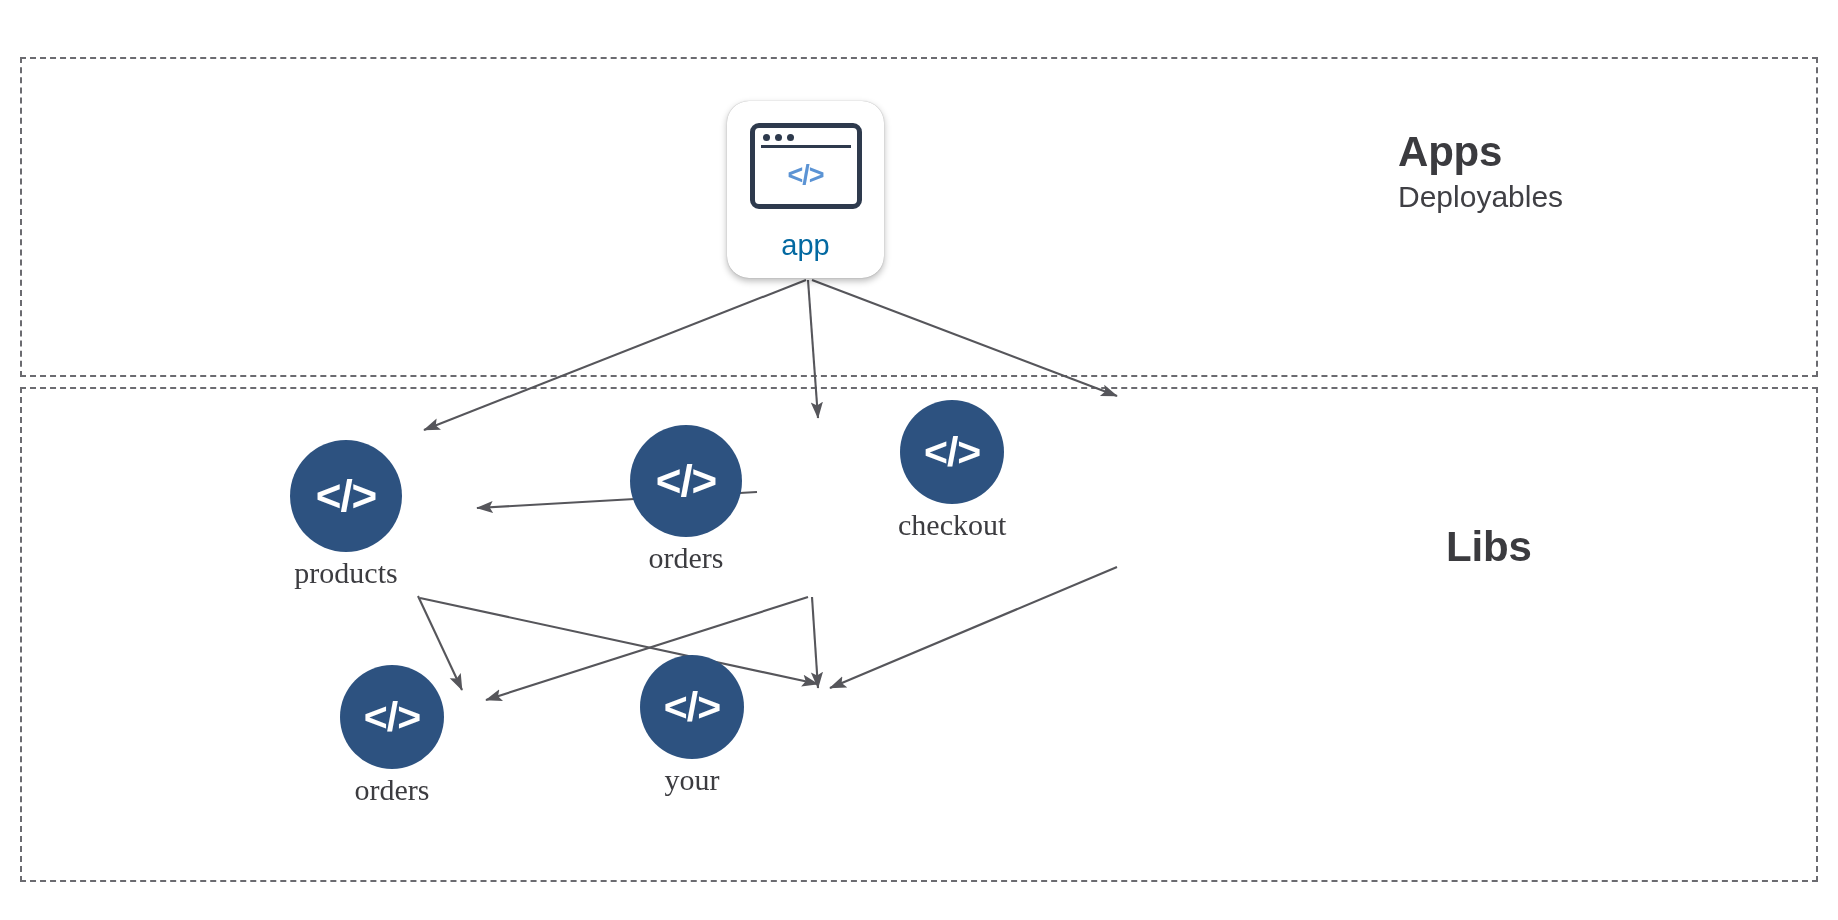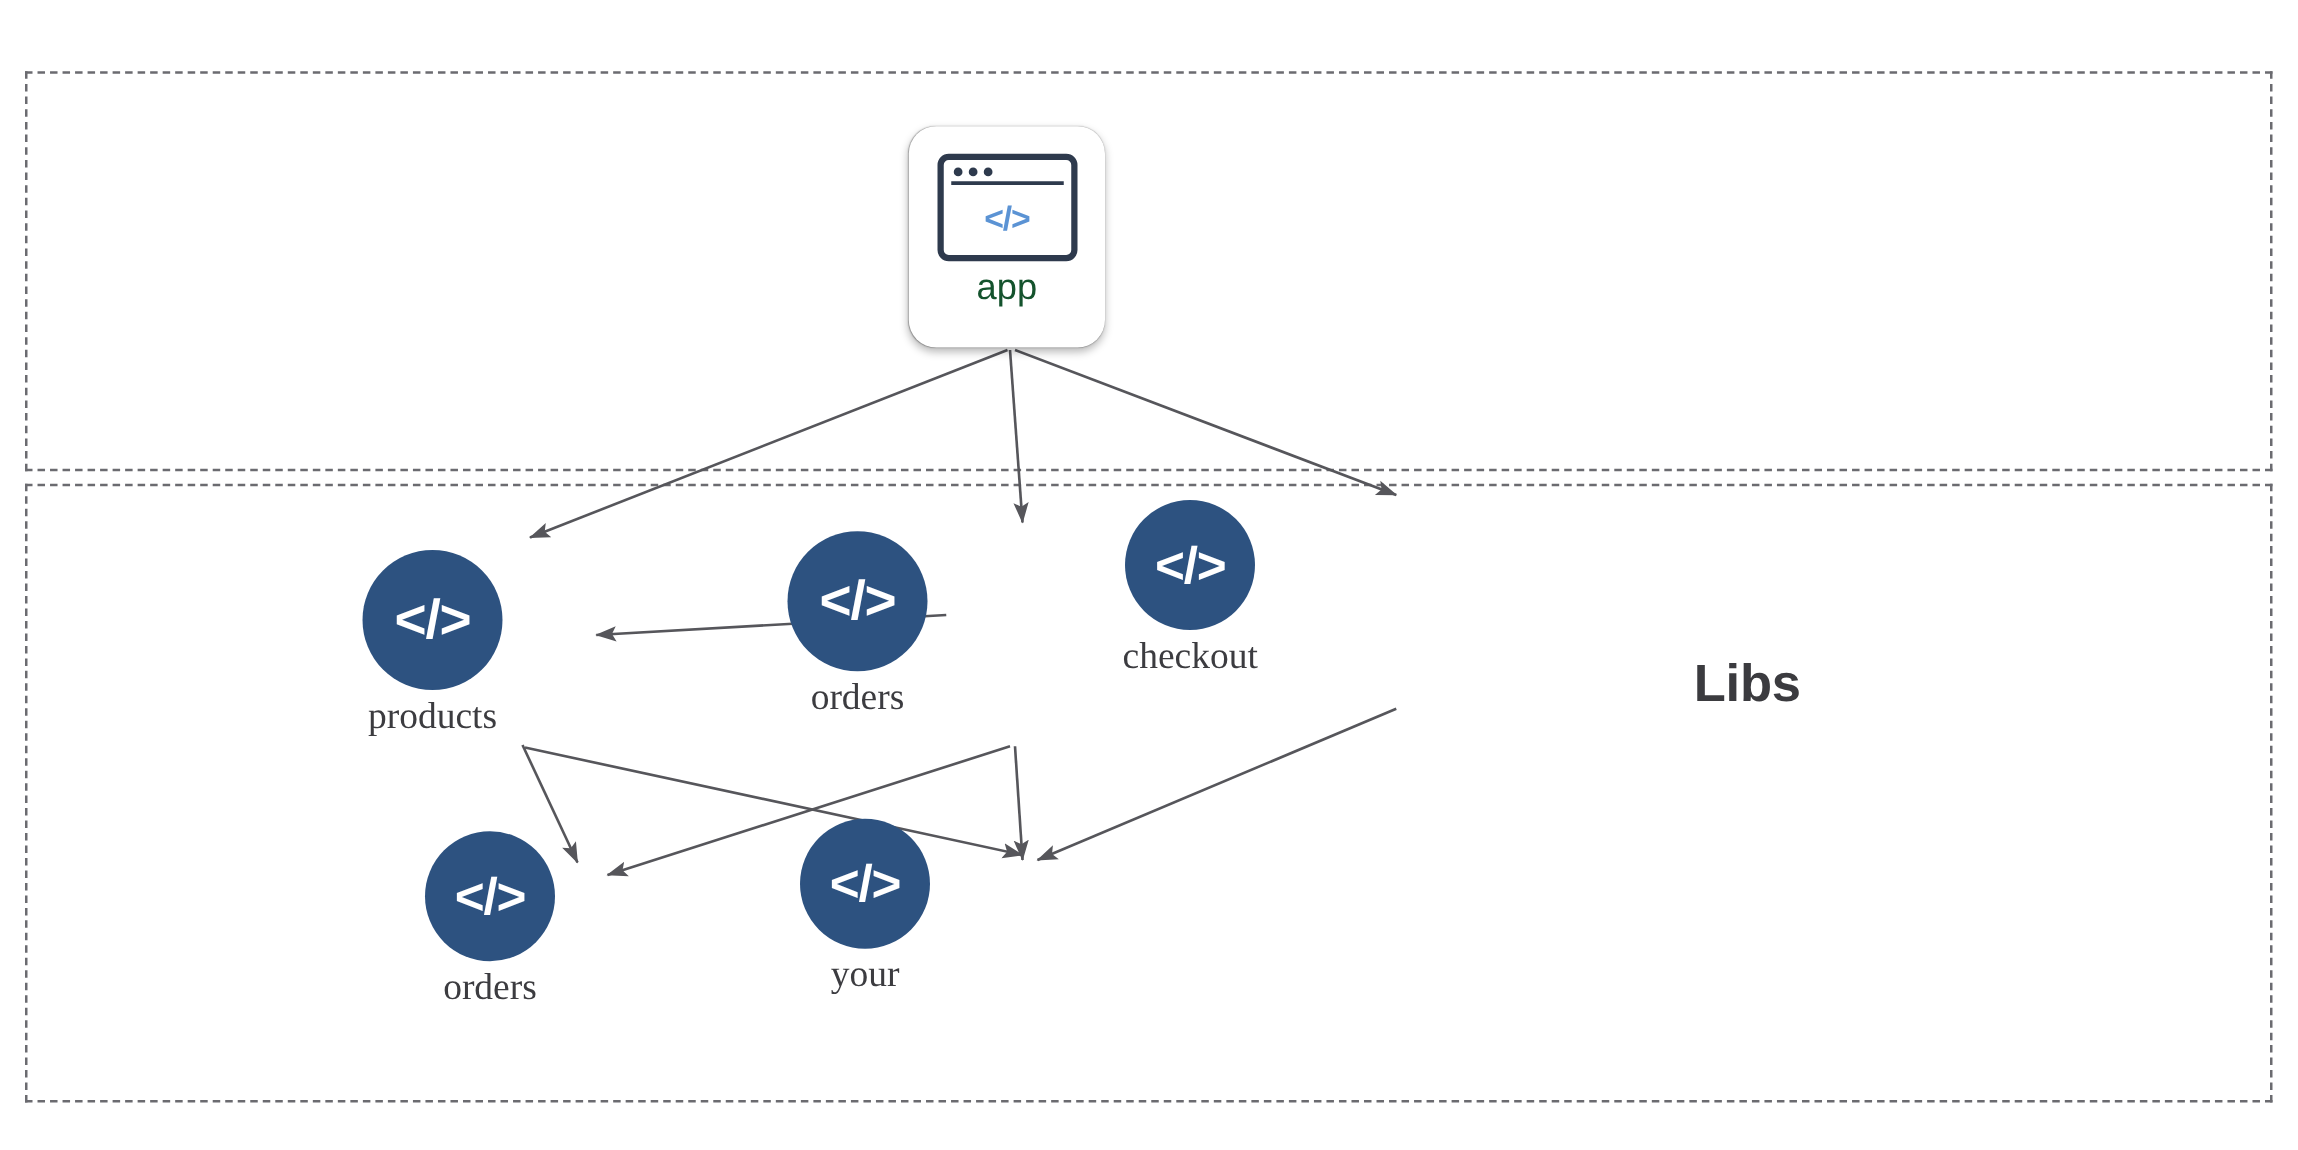--- a/index.html
+++ b/index.html
@@ -53,21 +53,21 @@
     color: #3b3b3f;
   }
   .region-sub {
     font-size: 30px;
     font-weight: normal;
     line-height: 1.25;
     color: #3f3f44;
     margin-top: 4px;
   }
   #caption-apps { left: 1398px; top: 130px; }
-  #caption-libs { left: 1355px; top: 525px; }
+  #caption-libs { left: 1446px; top: 525px; }
   #caption-libs .region-sub { font-size: 26px; margin-top: 8px; }
 
   
   #edges {
     position: absolute;
     left: 0;
     top: 0;
     width: 1838px;
     height: 920px;
     pointer-events: none;
@@ -124,23 +124,23 @@
     align-items: center;
     justify-content: center;
     color: #5b93d4;
     font-size: 27px;
     font-weight: bold;
     font-family: "Liberation Sans", sans-serif;
     letter-spacing: -1px;
     padding-bottom: 2px;
   }
   #app-label {
-    margin-top: 7px;
+    margin-top: 22px;
     font-size: 29px;
-    color: #14532d;
+    color: #0369a1;
     line-height: 1;
   }
 
   
   .lib-node {
     position: absolute;
     display: flex;
     flex-direction: column;
     align-items: center;
   }
@@ -247,18 +247,22 @@
   <div class="lib-node" id="node-shared">
     <div class="lib-circle">&lt;/&gt;</div>
     <div class="lib-label">orders</div>
   </div>
 
   <div class="lib-node" id="node-core">
     <div class="lib-circle">&lt;/&gt;</div>
     <div class="lib-label">your</div>
   </div>
 
+  <div class="region-caption" id="caption-apps">
+    <div class="region-title">Apps</div>
+    <div class="region-sub">Deployables</div>
+  </div>
 
   <div class="region-caption" id="caption-libs">
     <div class="region-title">Libs</div>
   </div>
 
 </div>
 
 </body></html>

